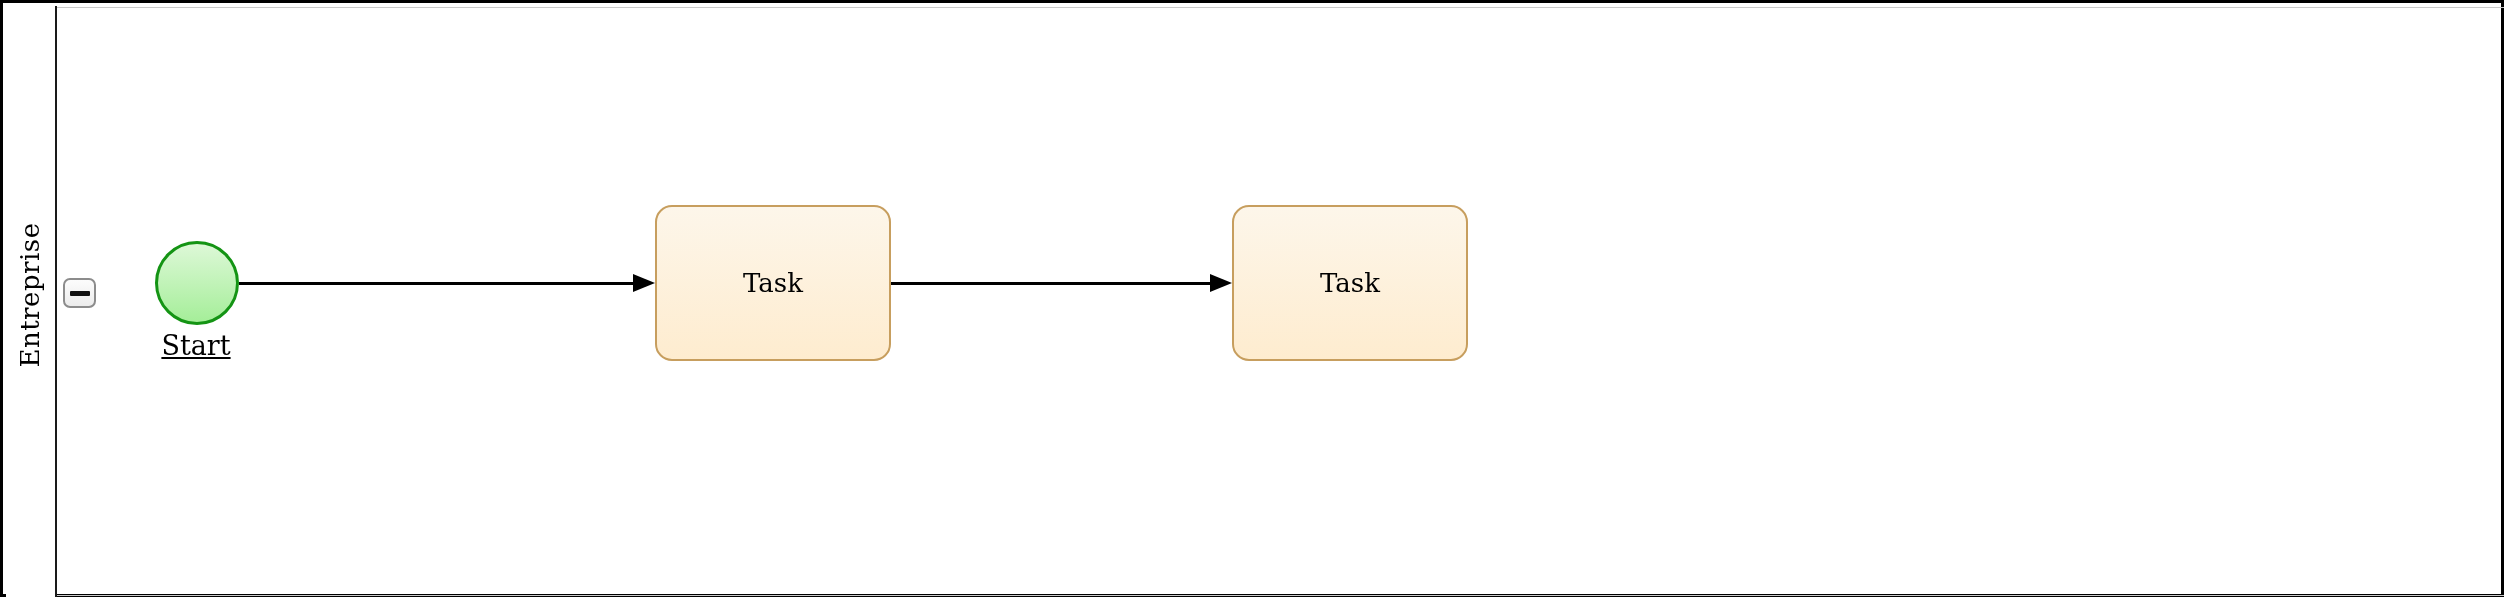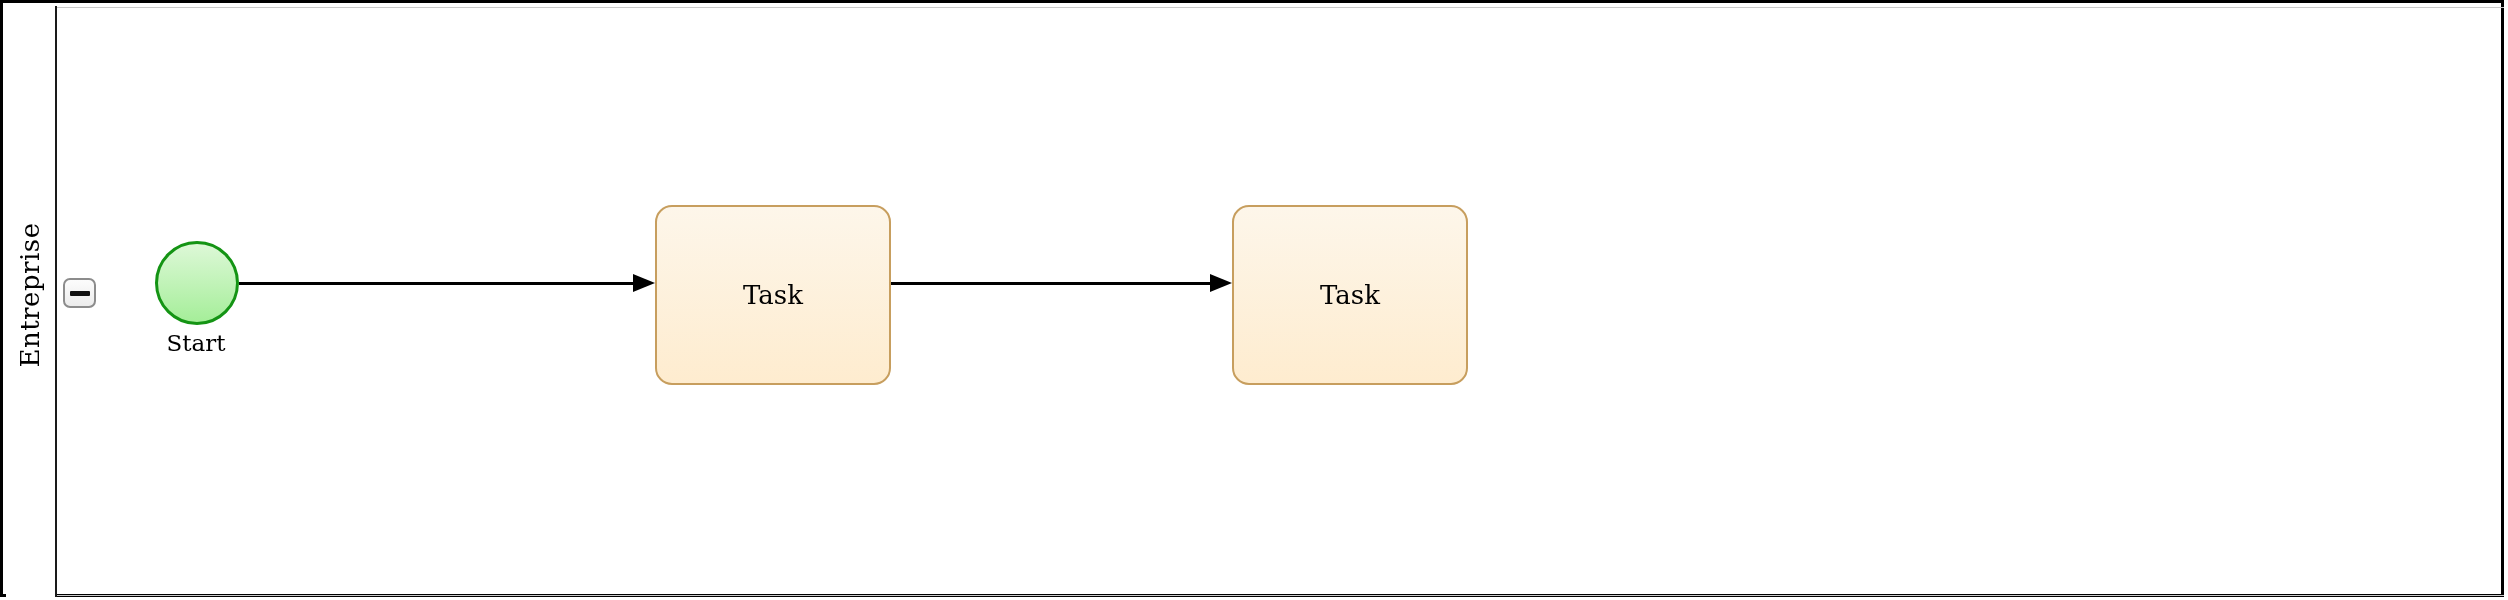--- a/index.html
+++ b/index.html
@@ -77,26 +77,27 @@
     box-sizing: border-box;
     border: 3px solid #149414;
     border-radius: 50%;
     background: linear-gradient(180deg, #ddf8d7 0%, #a5ee99 100%);
   }
   .start-label {
     position: absolute;
     left: 133px; top: 327px;
     width: 120px;
     text-align: center;
-    font-size: 23px;
+    font-size: 27px;
+    text-decoration: underline;
   }
   
   .task {
     position: absolute;
-    width: 236px; height: 180px;
+    width: 236px; height: 156px;
     box-sizing: border-box;
     border: 2px solid #c79e5e;
     border-radius: 17px;
     background: linear-gradient(180deg, #fdf6ea 0%, #feeccf 100%);
     display: flex;
     align-items: center;
     justify-content: center;
     font-size: 26px;
   }
   .task-1 { left: 652px; top: 202px; }

